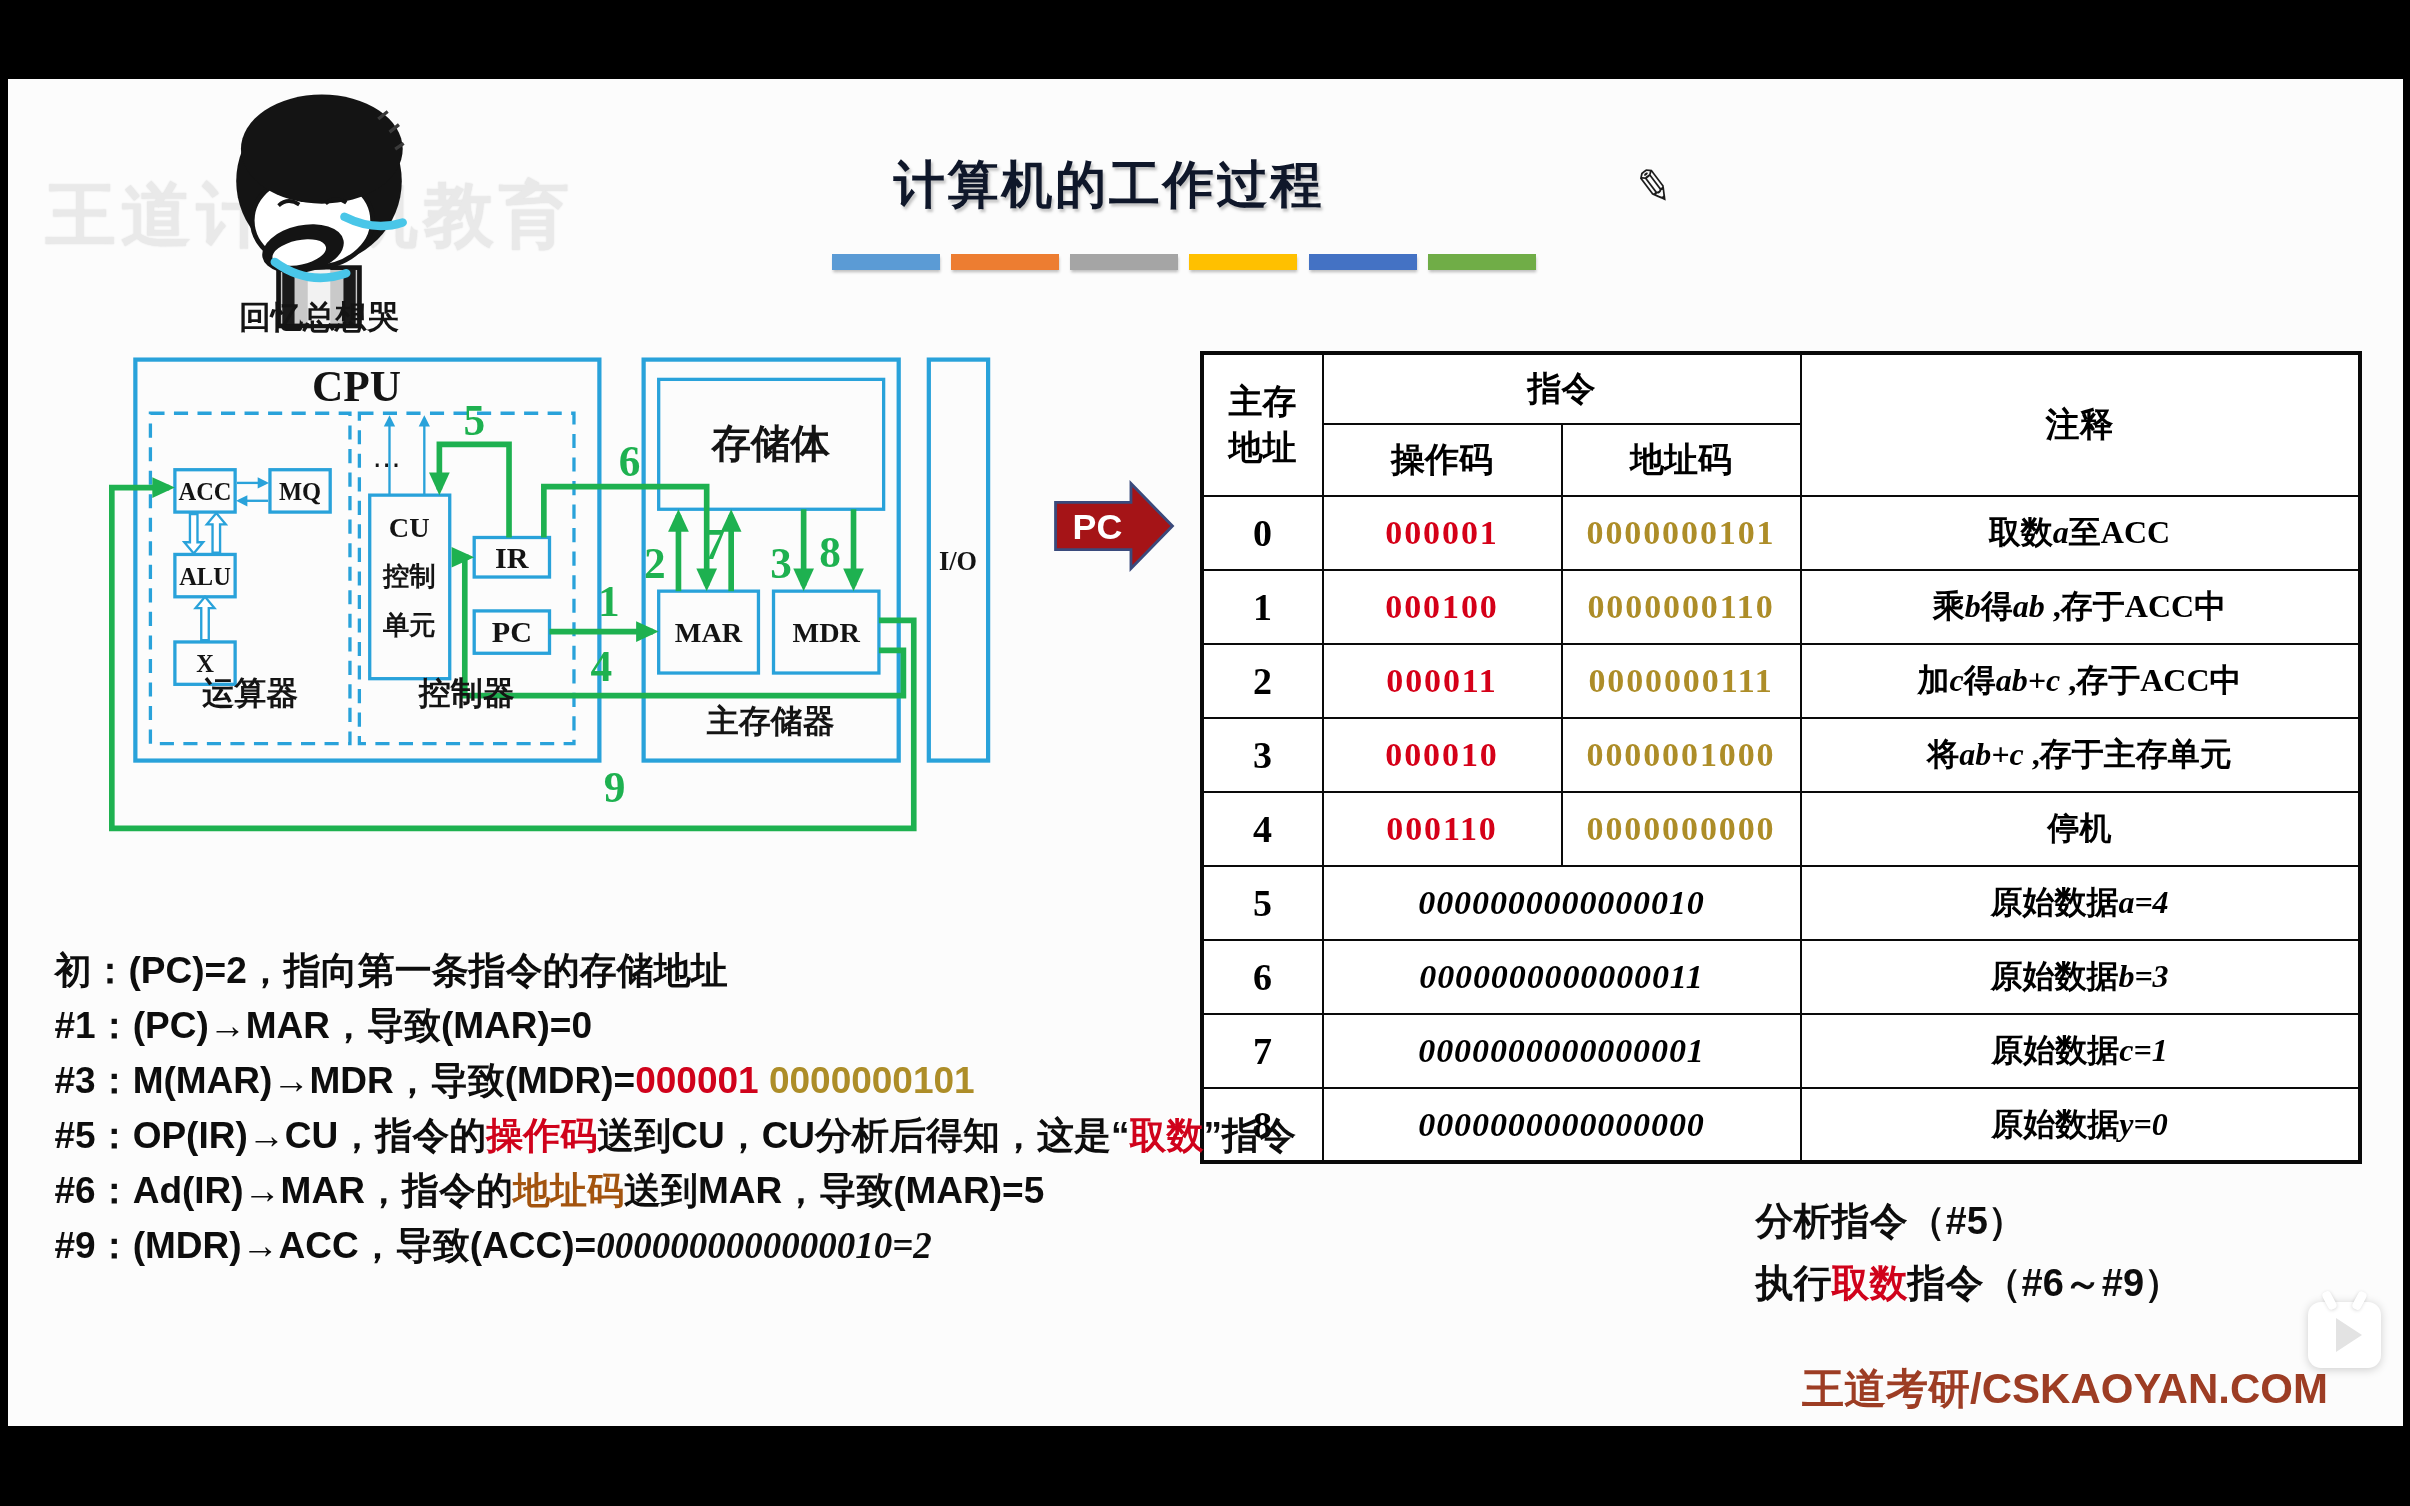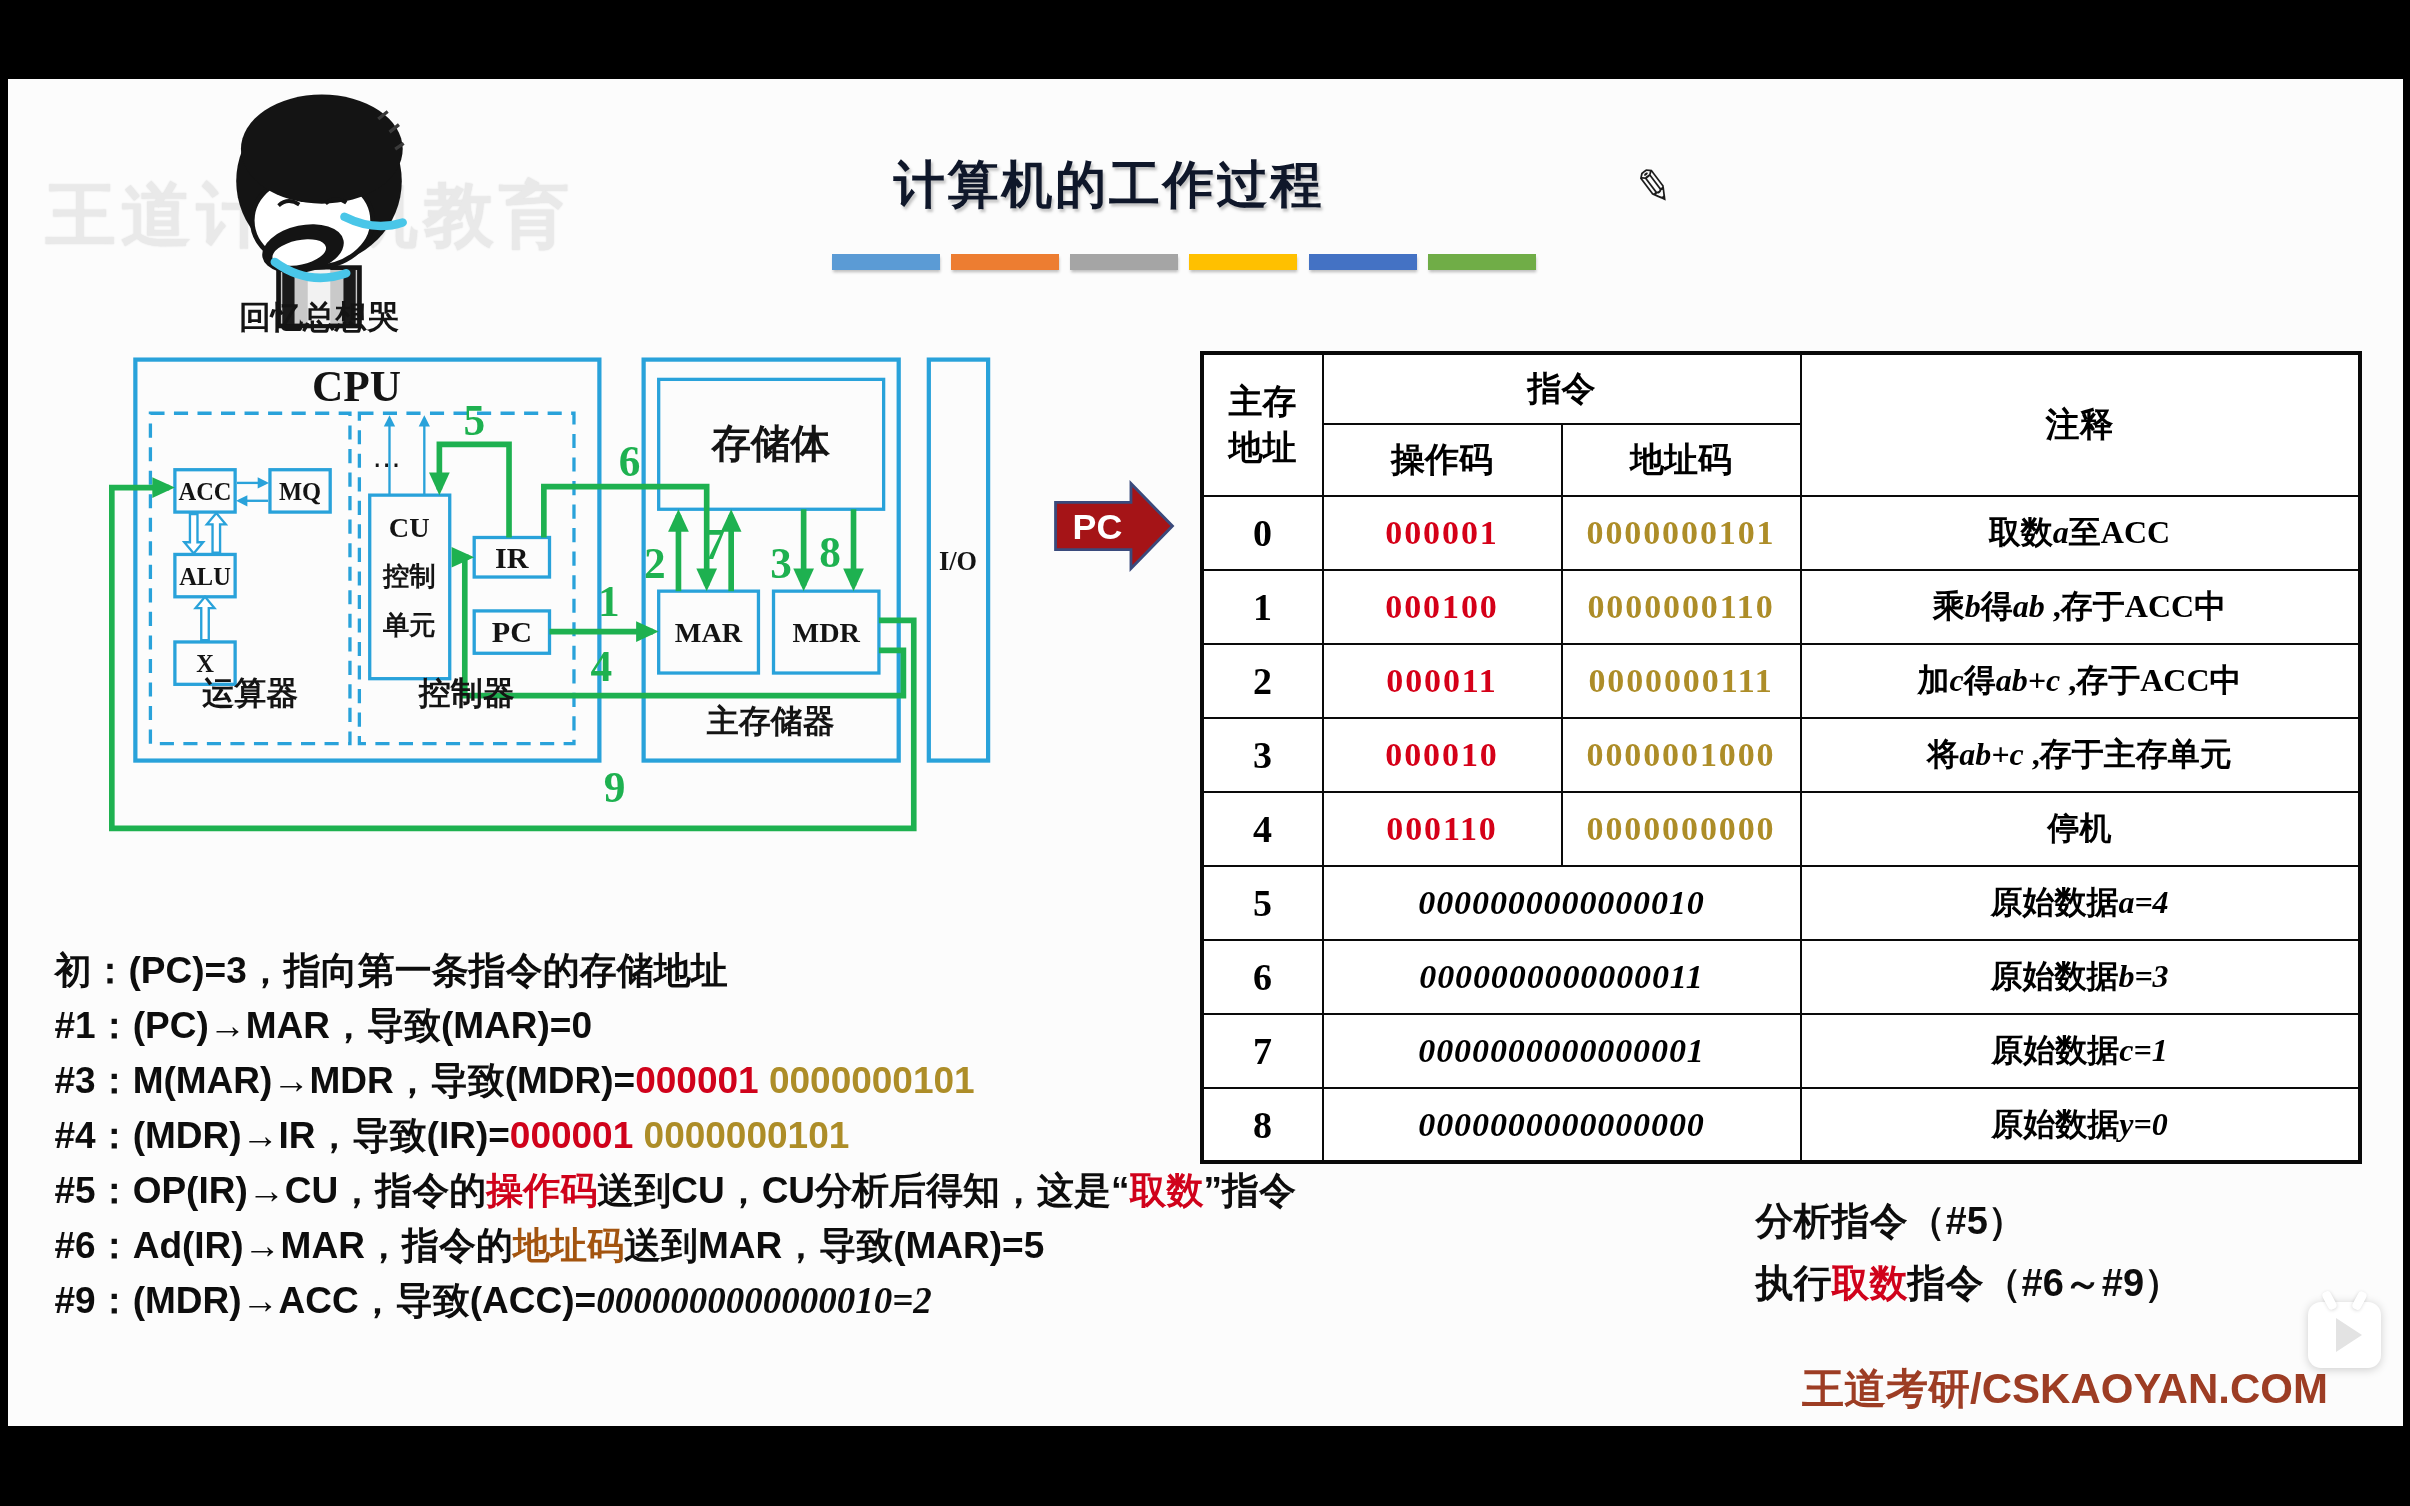--- a/index.html
+++ b/index.html
@@ -290,24 +290,23 @@
         </tr>
         <tr style="height: 74px;">
           <td class="cell-addr">8</td>
           <td class="cell-word" colspan="2">0000000000000000</td>
           <td class="cell-comment"><span>原始数据</span><span class="seg-var">y=0</span></td>
         </tr>
       </tbody>
   </table>
 
   <div class="abs steps">
-      <div><span>初：(PC)=3，指向第一条指令的存储地址</span></div>
+      <div><span>初：(PC)=2，指向第一条指令的存储地址</span></div>
       <div><span>#1：(PC)→MAR，导致(MAR)=0</span></div>
       <div><span>#3：M(MAR)→MDR，导致(MDR)=</span><span class="seg-red">000001</span><span> </span><span class="seg-gold">0000000101</span></div>
-      <div><span>#4：(MDR)→IR，导致(IR)=</span><span class="seg-red">000001</span><span> </span><span class="seg-gold">0000000101</span></div>
       <div><span>#5：OP(IR)→CU，指令的</span><span class="seg-red">操作码</span><span>送到CU，CU分析后得知，这是“</span><span class="seg-red">取数</span><span>”指令</span></div>
       <div><span>#6：Ad(IR)→MAR，指令的</span><span class="seg-brown">地址码</span><span>送到MAR，导致(MAR)=5</span></div>
       <div><span>#9：(MDR)→ACC，导致(ACC)=</span><span class="seg-bi">0000000000000010=2</span></div>
     </div>
 
   <div class="abs notes">
       <div><span>分析指令（#5）</span></div>
       <div><span>执行</span><span class="seg-red">取数</span><span>指令（#6～#9）</span></div>
     </div>
 

